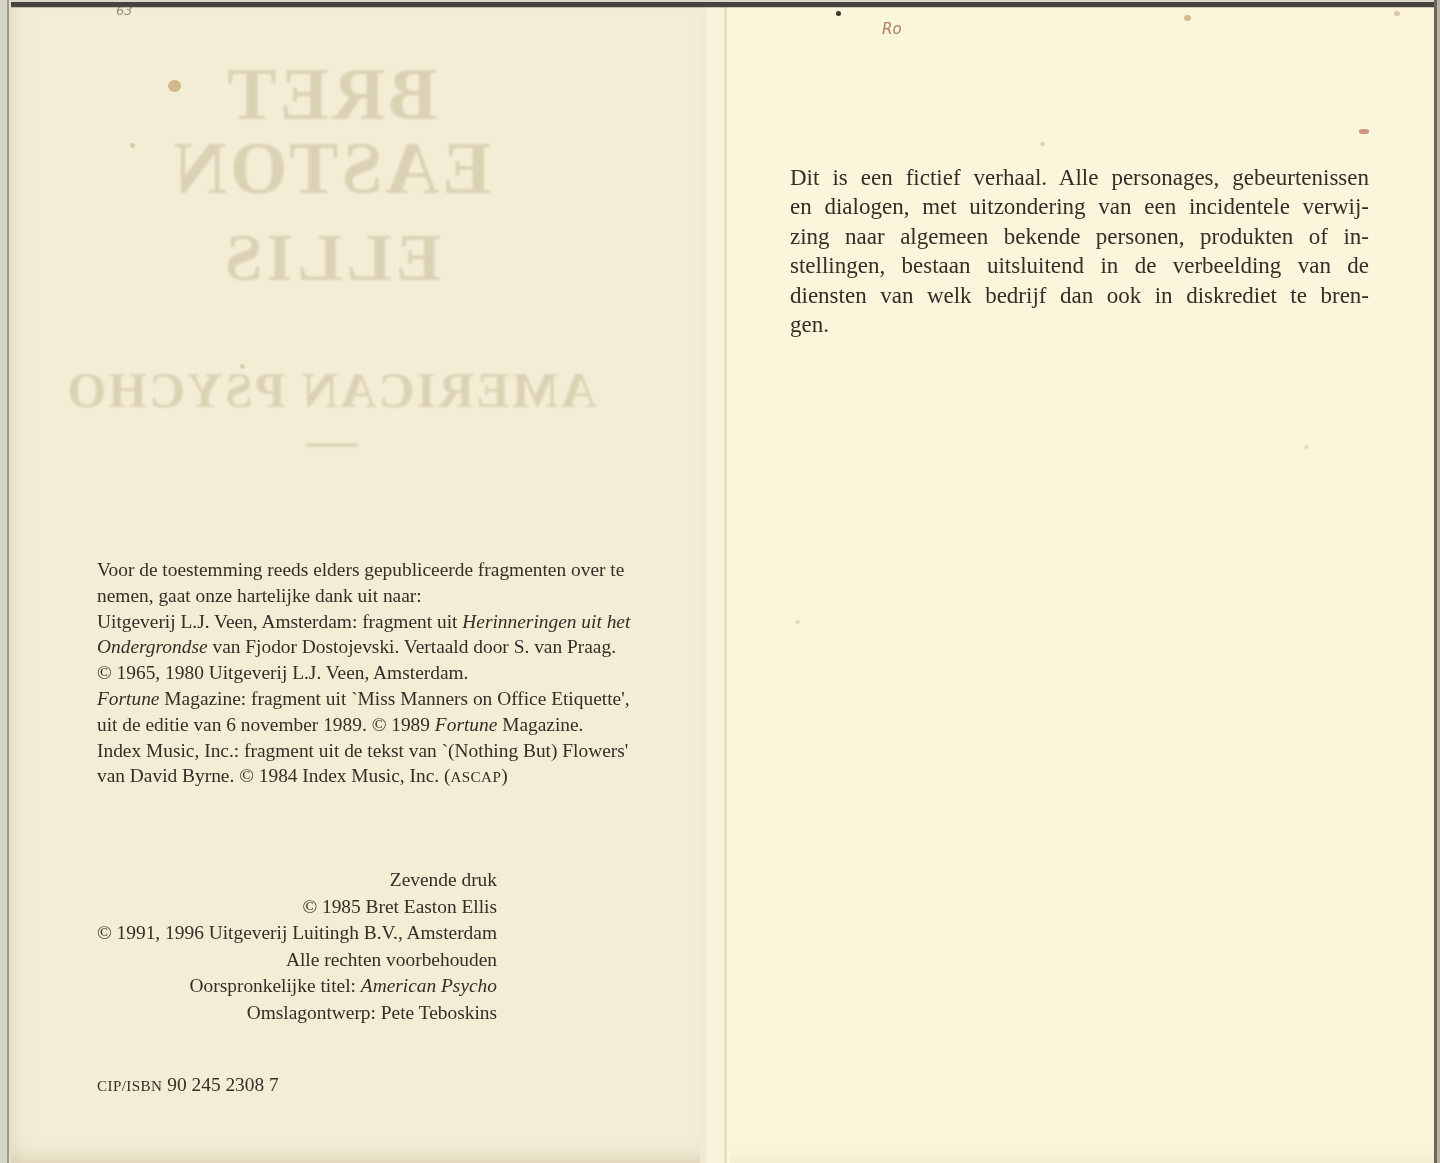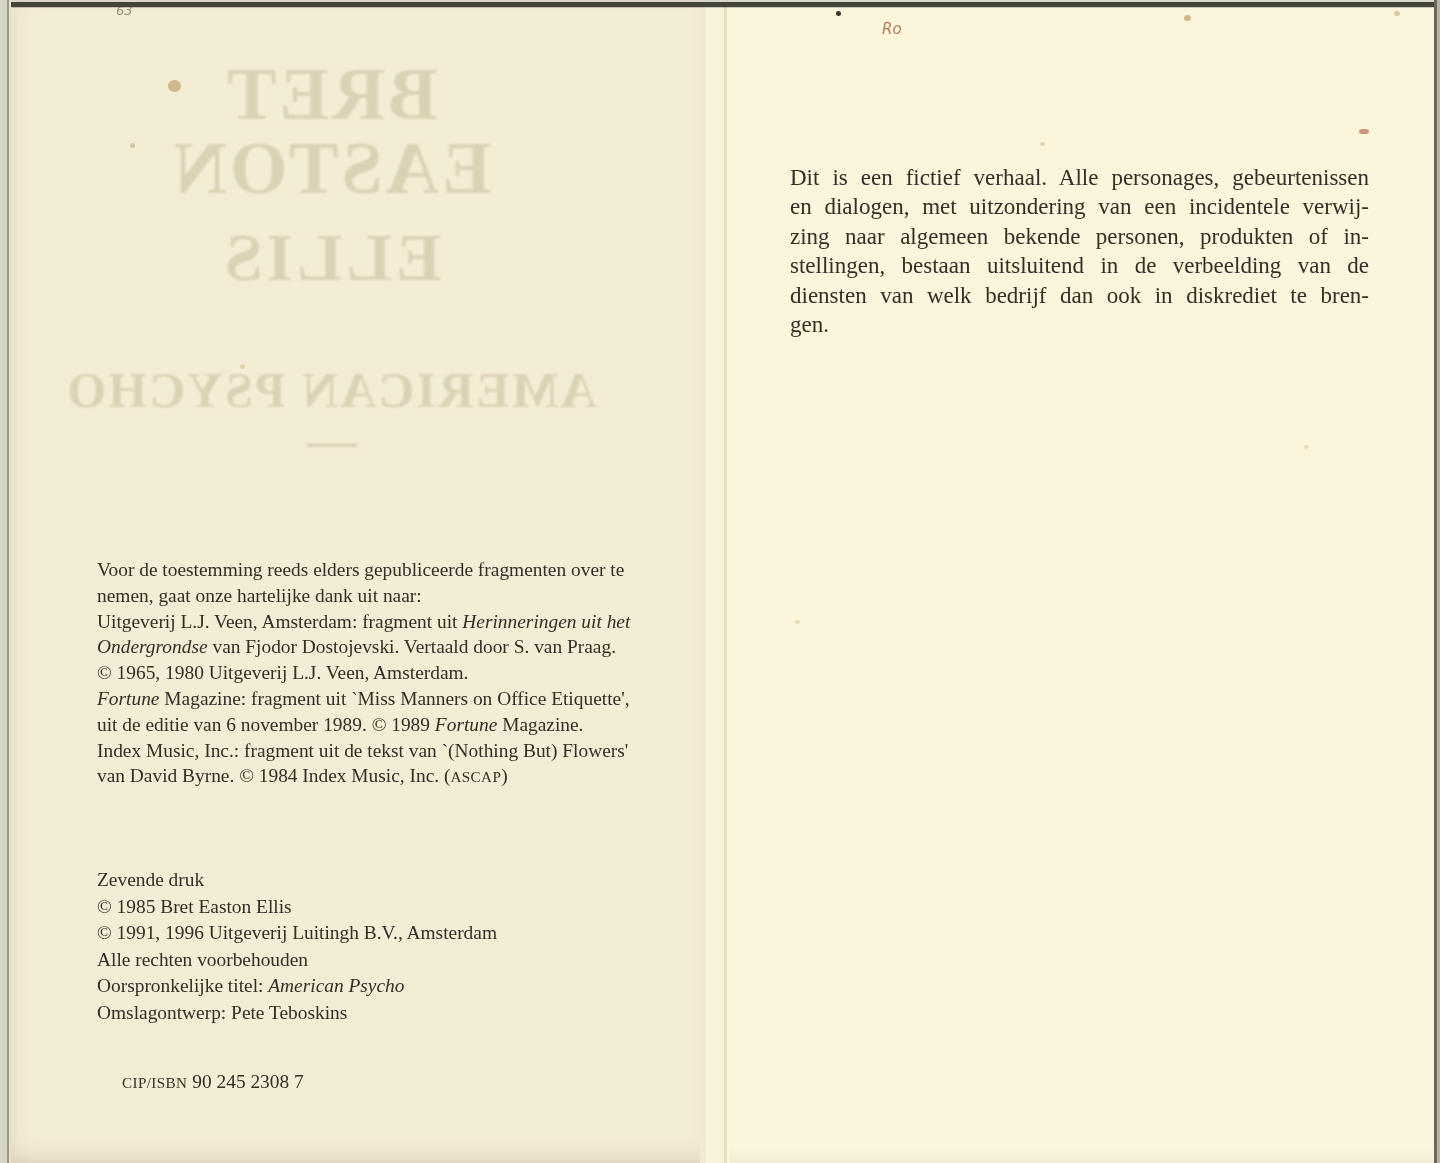--- a/index.html
+++ b/index.html
@@ -40,21 +40,21 @@
   .ghost .line:nth-child(3){font-size:50px;margin-top:74px;letter-spacing:2px;}
   
   .tblock{position:absolute;white-space:nowrap;}
   .ack{left:97px;top:557px;font-size:19.4px;}
   .ack .line{line-height:25.8px;}
   .imprint{left:97px;top:818px;font-size:19.4px;}
   .imprint .line{line-height:26px;}
   .edition{left:97px;top:867px;font-size:19.4px;}
   .edition .line{line-height:26.5px;}
   .isbn{left:97px;top:1068px;font-size:19.4px;}
-  .isbn .line{line-height:28px;margin-left:25px;}
+  .isbn .line{line-height:33px;}
   .disclaimer{left:790px;top:171px;width:579px;font-size:23px;white-space:normal;}
   .disclaimer .line{line-height:29.4px;text-align:justify;text-align-last:justify;}
   .disclaimer .line:last-child{text-align-last:left;}
   .i{font-style:italic;}
   .sc{font-size:.78em;letter-spacing:.4px;}
   
   .pencil{position:absolute;font-family:"DejaVu Sans",sans-serif;pointer-events:none;}
   .pencil-left{left:116px;top:3px;font-size:13px;color:rgba(120,115,95,.75);font-style:italic;}
   .pencil-right{left:882px;top:20px;font-size:15px;font-style:italic;color:rgba(158,96,62,.8);}
   
@@ -83,21 +83,21 @@
       <div class="line">Voor de toestemming reeds elders gepubliceerde fragmenten over te</div>
       <div class="line">nemen, gaat onze hartelijke dank uit naar:</div>
       <div class="line"><span>Uitgeverij L.J. Veen, Amsterdam: fragment uit </span><span class="i">Herinneringen uit het</span></div>
       <div class="line"><span class="i">Ondergrondse</span><span> van Fjodor Dostojevski. Vertaald door S. van Praag.</span></div>
       <div class="line">© 1965, 1980 Uitgeverij L.J. Veen, Amsterdam.</div>
       <div class="line"><span class="i">Fortune</span><span> Magazine: fragment uit `Miss Manners on Office Etiquette',</span></div>
       <div class="line"><span>uit de editie van 6 november 1989. © 1989 </span><span class="i">Fortune</span><span> Magazine.</span></div>
       <div class="line">Index Music, Inc.: fragment uit de tekst van `(Nothing But) Flowers'</div>
       <div class="line"><span>van David Byrne. © 1984 Index Music, Inc. (</span><span class="sc">ASCAP</span><span>)</span></div>
     </div>
-  <div class="tblock edition" style="position:absolute;left:86px;top:860px;">
+  <div class="tblock edition" style="position:absolute;left:86px;top:860px;text-align:right;">
       <div class="line">Zevende druk</div>
       <div class="line">© 1985 Bret Easton Ellis</div>
       <div class="line">© 1991, 1996 Uitgeverij Luitingh B.V., Amsterdam</div>
       <div class="line">Alle rechten voorbehouden</div>
       <div class="line"><span>Oorspronkelijke titel: </span><span class="i">American Psycho</span></div>
       <div class="line">Omslagontwerp: Pete Teboskins</div>
     </div>
   <div class="tblock isbn" style="position:absolute;left:86px;top:1061px;">
       <div class="line"><span class="sc">CIP/ISBN</span><span> 90 245 2308 7</span></div>
     </div>

